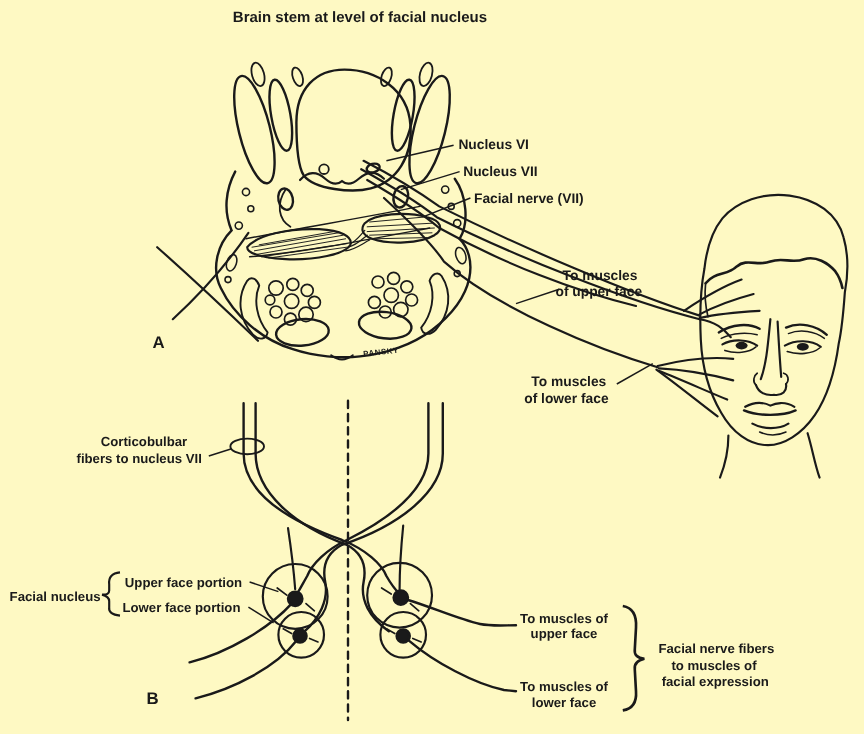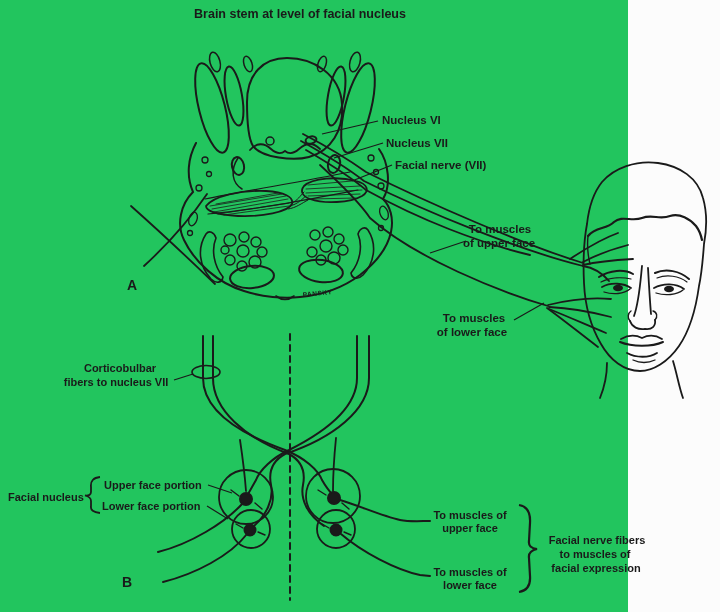--- a/index.html
+++ b/index.html
@@ -2,21 +2,21 @@
 <html><head>
 <meta charset="utf-8">
 <style>
   html,body{margin:0;padding:0;}
   body{
     width:720px;height:612px;
     background:#fcfcfc;
     font-family:"Liberation Sans", sans-serif;
     overflow:hidden;
   }
-  .stage{position:relative;width:628px;height:612px;background:#22c55e;}
+  .stage{position:relative;width:720px;height:612px;background:#fef9c3;}
   svg{position:absolute;left:0;top:0;}
   svg text{
     font-family:"Liberation Sans", sans-serif;
     font-weight:bold;
     fill:#1a1a1a;
   }
   .lbl{font-size:11.5px;}
   .lbl-sm{font-size:11px;}
   .title-t{font-size:12.5px;}
   .panel-letter{font-size:14px;}

